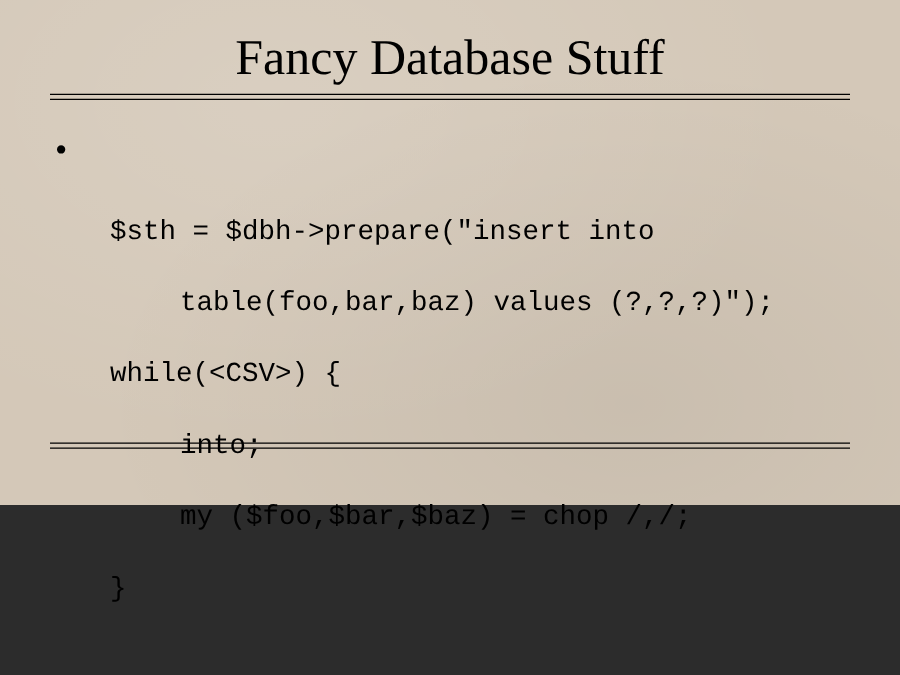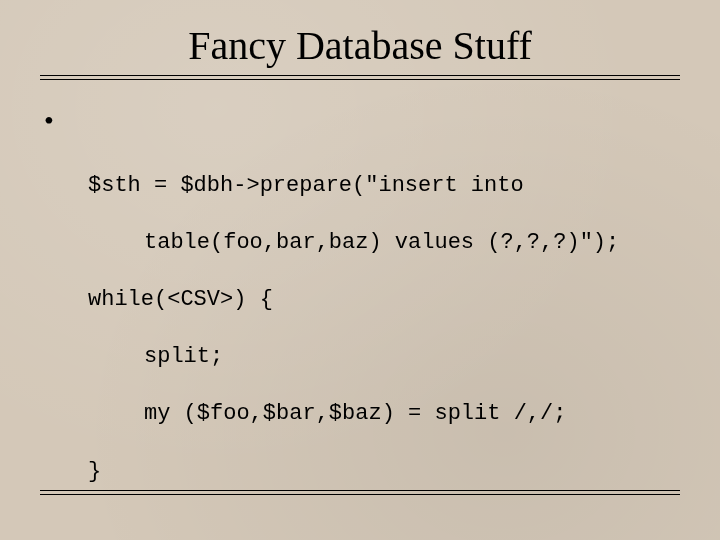--- a/index.html
+++ b/index.html
@@ -7,21 +7,21 @@
     padding: 0;
     width: 720px;
     height: 540px;
     overflow: hidden;
   }
   body {
     background: #2c2c2c;
   }
   .slide {
     width: 720px;
-    height: 540px;
+    height: 404px;
     background: #d4c8b8;
     background-image:
       radial-gradient(ellipse at 30% 20%, rgba(255,255,255,0.12), transparent 60%),
       radial-gradient(ellipse at 70% 80%, rgba(0,0,0,0.05), transparent 60%);
     position: relative;
     box-sizing: border-box;
   }
   .title {
     font-family: "Times New Roman", Times, serif;
     font-size: 40px;
@@ -101,22 +101,22 @@
   <div class="content">
 
     <div class="bullet-row">
       <span class="bullet-dot">•</span>
     </div>
 
     <div class="code-block">
 <span class="line">$sth = $dbh-&gt;prepare("insert into</span>
 <span class="line ind1">table(foo,bar,baz) values (?,?,?)");</span>
 <span class="line">while(&lt;CSV&gt;) {</span>
-<span class="line ind2">split;</span>
-<span class="line ind2">my ($foo,$bar,$baz) = split /,/;</span>
+<span class="line ind2">into;</span>
+<span class="line ind2">my ($foo,$bar,$baz) = chop /,/;</span>
 <span class="line">}</span>
     </div>
 
   </div>
 
   <div class="divider-bottom-wrap">
     <div class="divider-pair"></div>
   </div>
 
 </div>

